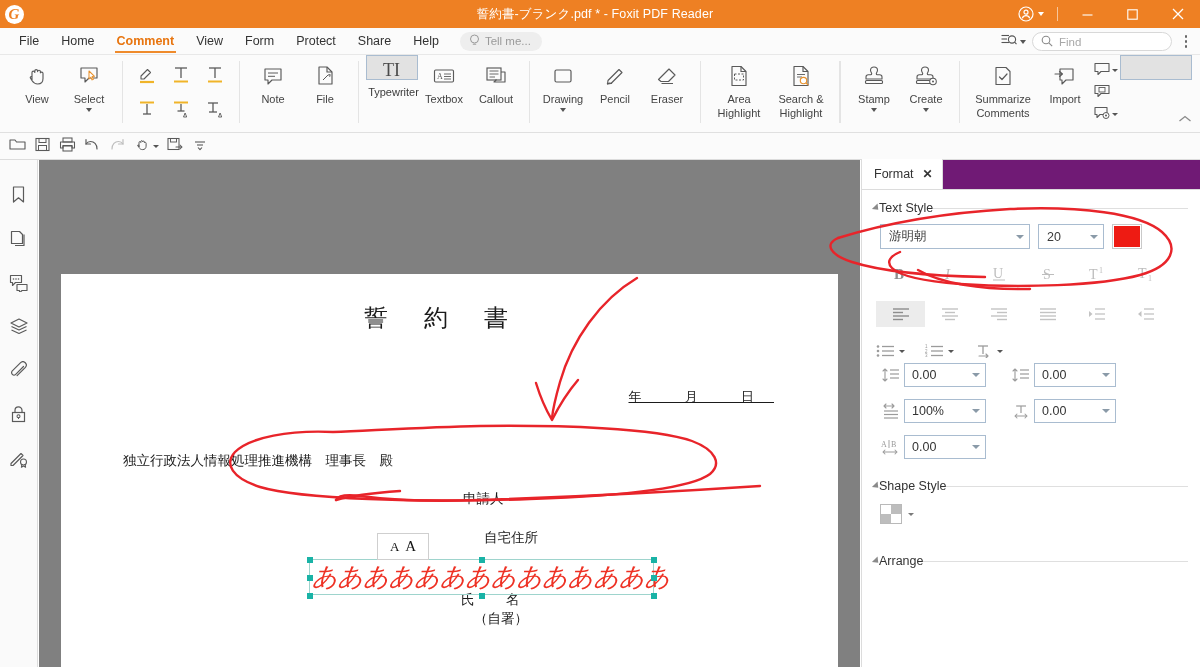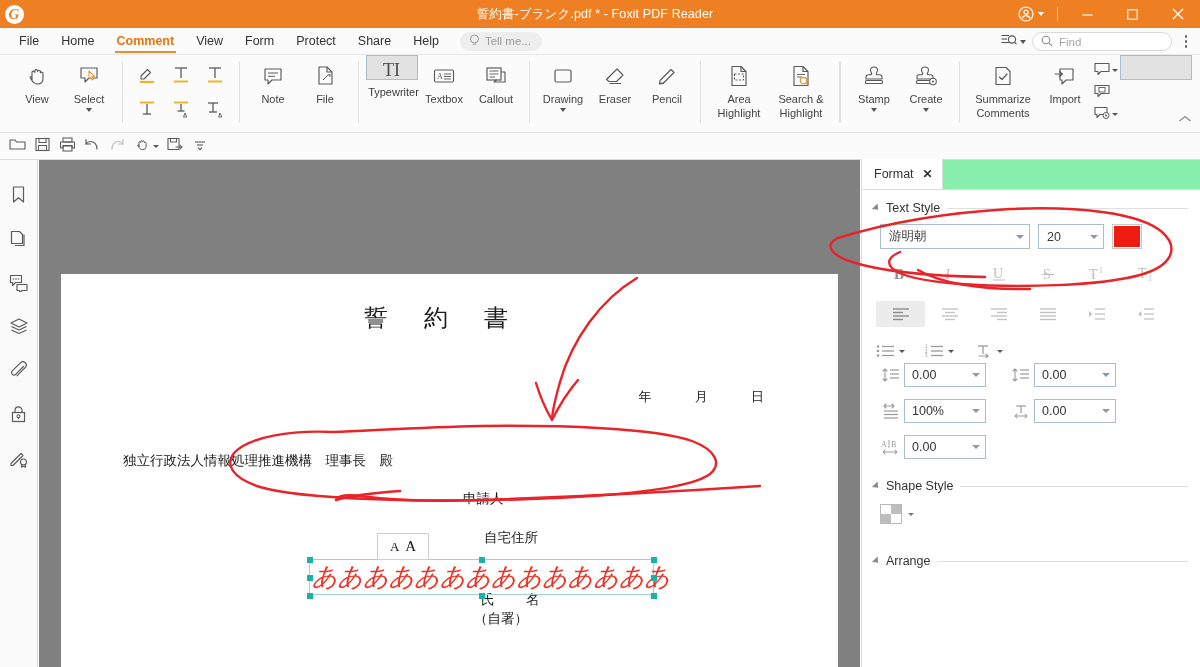--- a/index.html
+++ b/index.html
@@ -112,25 +112,25 @@
     background:#808080; overflow:hidden;
   }
   .page {
     position:absolute; left:22px; top:114px; width:777px; height:400px;
     background:#fff;
   }
   .pagetext { font-family:"Liberation Serif", serif; color:#1b1b1b; }
   .doc-title {
     position:absolute; left:303px; top:28px; font-size:24px; letter-spacing:15px;
   }
-  .doc-date { position:absolute; right:54px; top:114px; font-size:13px; letter-spacing:20px; }
+  .doc-date { position:absolute; right:64px; top:114px; font-size:13px; letter-spacing:20px;text-decoration:underline; }
   .doc-org { position:absolute; left:62px; top:178px; font-size:13.5px; }
   .doc-applicant { position:absolute; left:402px; top:216px; font-size:13.5px; }
   .doc-address { position:absolute; left:423px; top:255px; font-size:13.5px; }
-  .doc-name { position:absolute; left:420px; top:317px; font-size:13.5px; letter-spacing:9px; }
+  .doc-name { position:absolute; left:400px; top:317px; font-size:13.5px; letter-spacing:9px; }
   .doc-sign { position:absolute; left:413px; top:336px; font-size:13.5px; }
 
   
   .tw-box {
     position:absolute; left:248px; top:285px; width:345px; height:36px;
     border:1px solid #9ed4cd; background:transparent;
   }
   .tw-text {
     position:absolute; left:2px; top:-1px; color:#ee3124;
     font-family:"Liberation Serif", serif; font-style:italic;
@@ -146,28 +146,28 @@
   .fontpop .big { font-size:15px; }
 
   
   .ink { position:absolute; left:0; top:0; width:1200px; height:667px; pointer-events:none; }
 
   
   .panel {
     position:absolute; left:861px; top:160px; width:339px; height:507px;
     background:#fff; border-left:1px solid #dcdcdc;
   }
-  .panel-tabbar { height:30px; background:#86efac; border-bottom:1px solid #dcdcdc; display:flex; align-items:flex-end; }
+  .panel-tabbar { height:30px; background:#701a75; border-bottom:1px solid #dcdcdc; display:flex; align-items:flex-end; }
   .panel-tab {
     height:30px; background:#fff; border-right:1px solid #dcdcdc; display:flex;
     align-items:center; gap:9px; padding:0 9px 0 12px; font-size:12.5px; color:#333;
   }
   .tabclose { font-size:12px; color:#333; line-height:1; font-weight:bold; }
   .sect-head {
-    display:flex; align-items:center; gap:7px; padding:0 12px; margin-top:11px; color:#333; font-size:12.5px;
+    display:flex; align-items:center; padding:0 12px; margin-top:11px; color:#333; font-size:12.5px;
   }
   .sect-head .tri { width:0;height:0;border-top:4px solid transparent;border-bottom:4px solid transparent;border-left:5px solid #8a8a8a; transform:rotate(45deg); }
   .sect-head .rule { flex:1; height:1px; background:#dfdfdf; }
   .row { display:flex; align-items:center; padding:0 18px; }
   .sel {
     height:25px; border:1px solid #a9bcd0; background:#fff; display:flex; align-items:center;
     justify-content:space-between; padding:0 5px 0 8px; font-size:12.5px; color:#3b3b3b;
   }
   .sel .ar { width:0;height:0;border-left:4px solid transparent;border-right:4px solid transparent;border-top:4px solid #8a9aa8; }
   .swatch { width:30px; height:25px; border:1px solid #c9c9c9; padding:1px; background:#fff; }
@@ -430,34 +430,34 @@
           <svg width="26" height="26" viewBox="0 0 26 26">
               <rect x="5" y="7" width="16" height="12" rx="1.5" fill="none" stroke="#5a5a5a" stroke-width="1.2"></rect>
             </svg>
         </span>
         <span class="lbl">Drawing</span>
         <span class="caret-d"></span>
       </div>
       <div class="rbtn">
         <span class="ico">
           <svg width="26" height="26" viewBox="0 0 26 26">
+              <path d="M6 17.5L17 6.5l3 3L9 20.5 5.5 21z" fill="none" stroke="#5a5a5a" stroke-width="1.15" stroke-linejoin="round"></path>
+              <path d="M5 21c2-1.5 3.5-1 5-.5" fill="none" stroke="#5a5a5a" stroke-width="1.05"></path>
+            </svg>
+        </span>
+        <span class="lbl">Pencil</span>
+      </div>
+      <div class="rbtn">
+        <span class="ico">
+          <svg width="26" height="26" viewBox="0 0 26 26">
               <path d="M4.5 16.5L15 6l6 6-6.5 6.5H7z" fill="none" stroke="#5a5a5a" stroke-width="1.15" stroke-linejoin="round"></path>
               <line x1="7.5" y1="20.5" x2="19" y2="20.5" stroke="#5a5a5a" stroke-width="1.05"></line>
             </svg>
         </span>
         <span class="lbl">Eraser</span>
-      </div>
-      <div class="rbtn">
-        <span class="ico">
-          <svg width="26" height="26" viewBox="0 0 26 26">
-              <path d="M6 17.5L17 6.5l3 3L9 20.5 5.5 21z" fill="none" stroke="#5a5a5a" stroke-width="1.15" stroke-linejoin="round"></path>
-              <path d="M5 21c2-1.5 3.5-1 5-.5" fill="none" stroke="#5a5a5a" stroke-width="1.05"></path>
-            </svg>
-        </span>
-        <span class="lbl">Pencil</span>
       </div>
     </div>
     <div class="rsep"></div>
 
     <div class="rgroup">
       <div class="rbtn wide">
         <span class="ico">
           <svg width="26" height="26" viewBox="0 0 26 26">
               <path d="M6 3.5h9l5 5v14H6z" fill="none" stroke="#5a5a5a" stroke-width="1.15" stroke-linejoin="round"></path>
               <path d="M15 3.5v5h5" fill="none" stroke="#5a5a5a" stroke-width="1.15"></path>

